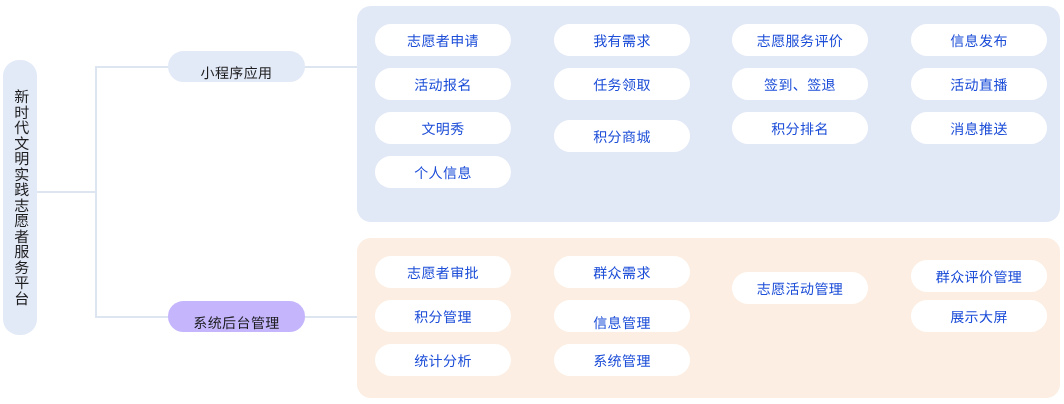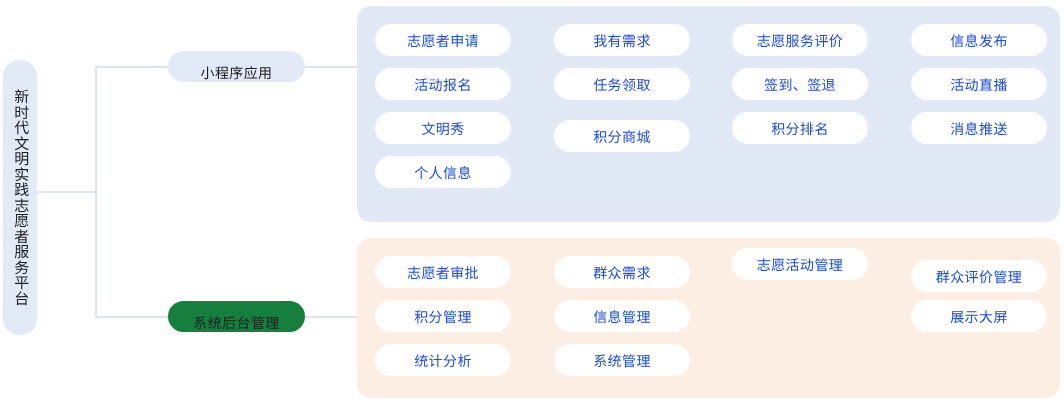--- a/index.html
+++ b/index.html
@@ -58,21 +58,21 @@
     border-radius: 15.5px;
     display: flex;
     align-items: flex-end;
     justify-content: center;
     font-size: 14px;
     color: #1d1d1f;
     letter-spacing: 0.4px;
     white-space: nowrap;
   }
   .branch-node.blue  { background: #e3eaf7; }
-  .branch-node.peach { background: #15803d; }
+  .branch-node.peach { background: #c4b5fd; }
 
   
   .panel {
     position: absolute;
     border-radius: 14px;
   }
   .panel.blue  { background: #e2e9f6; }
   .panel.peach { background: #fceee2; }
 
   
@@ -163,31 +163,31 @@
     </div>
 
   <div class="panel peach" style="left:357px; top:238px; width:703px; height:160px;"></div>
 
   <div class="card" style="left:375px; top:256px;">
     <span>志愿者审批</span>
     </div>
   <div class="card" style="left:554px; top:256px;">
     <span>群众需求</span>
     </div>
-  <div class="card" style="left:732px; top:248px;align-items:center;">
+  <div class="card" style="left:732px; top:272px;align-items:center;">
     <span>志愿活动管理</span>
     </div>
   <div class="card" style="left:911px; top:260px;">
     <span>群众评价管理</span>
     </div>
 
   <div class="card" style="left:375px; top:300px;">
     <span>积分管理</span>
     </div>
-  <div class="card" style="left:554px; top:300px;">
+  <div class="card" style="left:554px; top:300px;align-items:flex-end;">
     <span>信息管理</span>
     </div>
   <div class="card" style="left:911px; top:300px;">
     <span>展示大屏</span>
     </div>
 
   <div class="card" style="left:375px; top:344px;">
     <span>统计分析</span>
     </div>
   <div class="card" style="left:554px; top:344px;">

